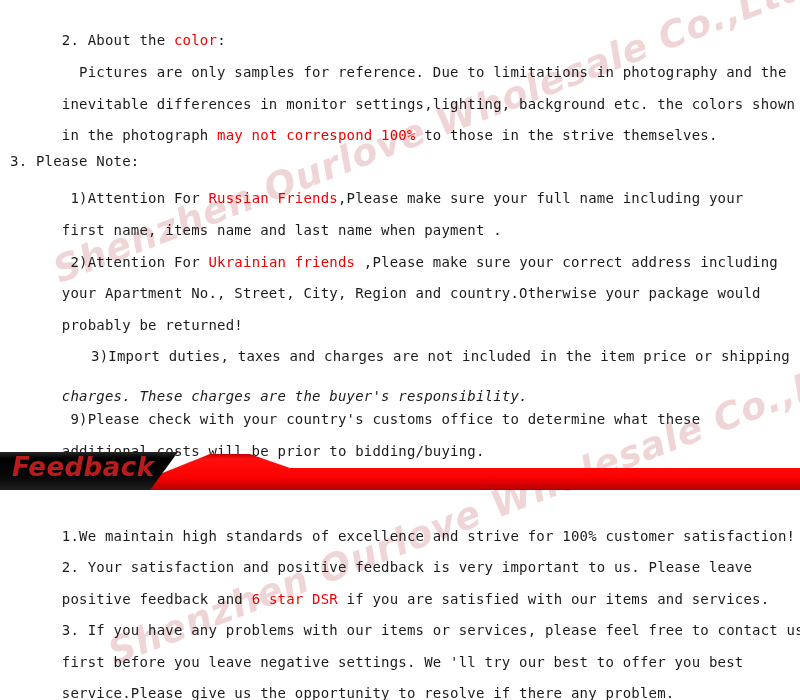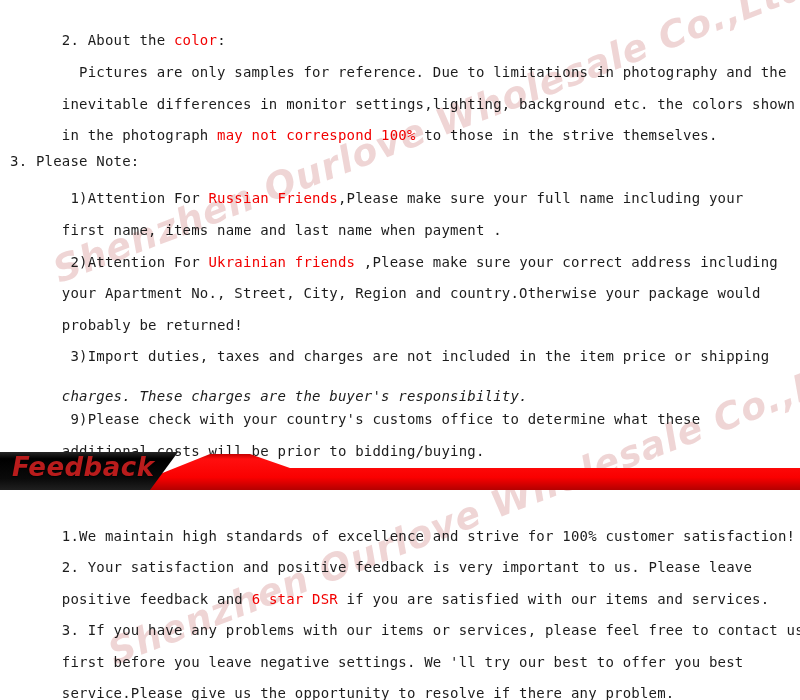--- a/index.html
+++ b/index.html
@@ -141,21 +141,21 @@
     <div class="line" style="top:235px;">
       <span> 2)Attention For </span><span class="red">Ukrainian friends</span><span> ,Please make sure your correct address including</span>
     </div>
     <div class="line" style="top:266px;">
       <span>your Apartment No., Street, City, Region and country.Otherwise your package would</span>
     </div>
     <div class="line" style="top:298px;">
       <span>probably be returned!</span>
     </div>
 
-    <div class="line" style="top:329px;">
+    <div class="line" style="top:329px;text-align:right;">
       <span> 3)Import duties, taxes and charges are not included in the item price or shipping</span>
     </div>
     <div class="line" style="top:369px;font-style:italic;">
       <span>charges. These charges are the buyer's responsibility.</span>
     </div>
 
     <div class="line" style="top:392px;">
       <span> 9)Please check with your country's customs office to determine what these</span>
     </div>
     <div class="line" style="top:424px;">

